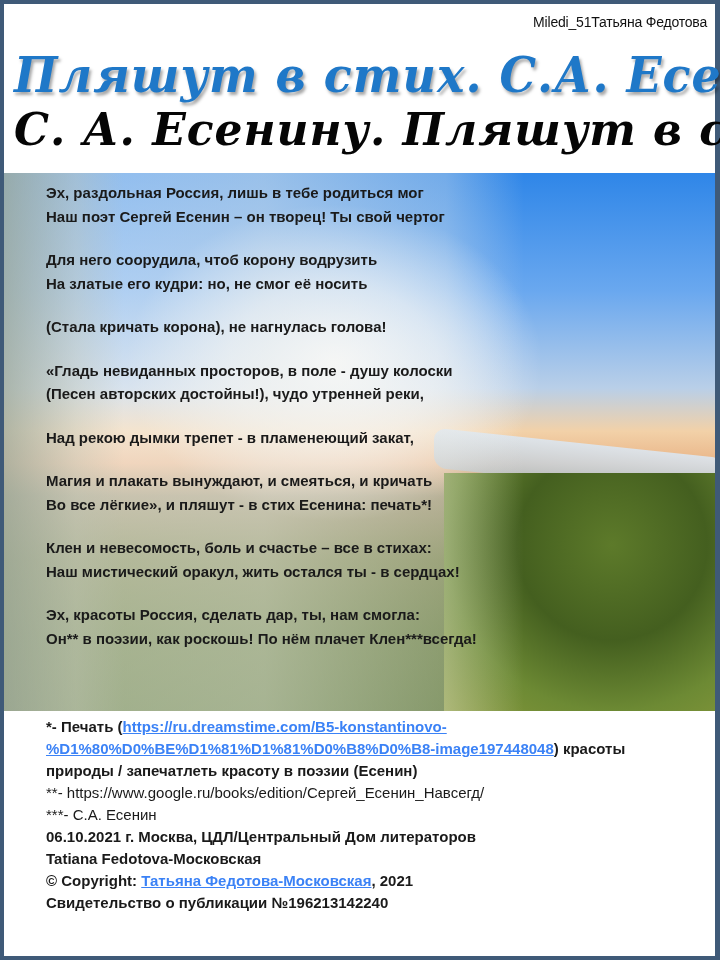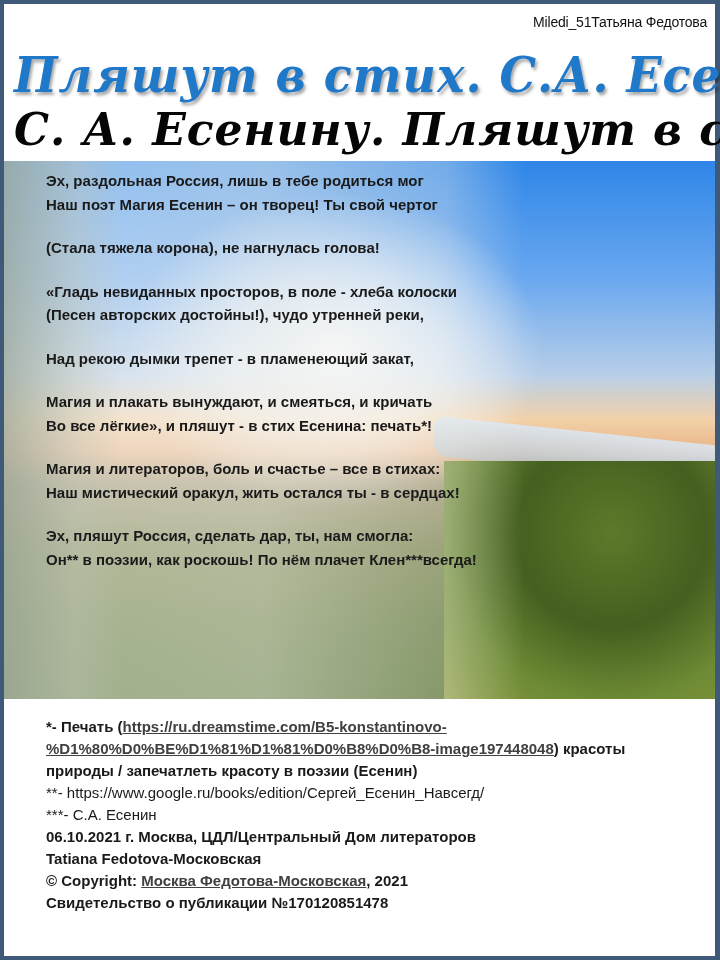--- a/index.html
+++ b/index.html
@@ -23,21 +23,21 @@
     font-size: 46px; color: #1f78c8; letter-spacing: 1px; white-space: nowrap;
     text-shadow: 2px 3px 3px rgba(0,0,0,0.35);
     transform: scaleY(1.05);
   }
   .title-black {
     position: absolute; left: 10px; top: 100px; width: 700px;
     font-family: "DejaVu Serif", serif; font-style: italic; font-weight: bold;
     font-size: 44px; color: #050505; letter-spacing: 1px; white-space: nowrap;
   }
   .scene {
-    position: absolute; left: 0; top: 157px; width: 711px; height: 538px;
+    position: absolute; left: 0; top: 169px; width: 711px; height: 538px;
     overflow: hidden;
     background: linear-gradient(180deg, #2f86e8 0%, #6aa8ef 22%, #b9cfe8 40%, #f2d1a8 48%, #e9b487 54%, #9a8f6a 60%, #6f7a3f 72%, #58702e 86%, #4d6a26 100%);
   }
   .scene .sun {
     position: absolute; left: 120px; top: 30px; width: 420px; height: 320px;
     background: radial-gradient(ellipse at center, rgba(255,255,255,0.95) 0%, rgba(255,255,255,0.6) 35%, rgba(255,255,255,0) 70%);
   }
   .scene .river {
     position: absolute; left: 430px; top: 270px; width: 290px; height: 40px;
     background: linear-gradient(180deg, rgba(220,230,240,0.9), rgba(180,200,215,0.7));
@@ -60,21 +60,21 @@
     font-family: "Liberation Sans", sans-serif; font-weight: bold;
     font-size: 15px; line-height: 23.5px; color: #1a1a1a;
   }
   .stanza { margin-bottom: 20px; }
   .stanza .line { display: block; white-space: nowrap; }
   .notes {
     position: absolute; left: 42px; top: 712px; width: 660px;
     font-family: "Liberation Sans", sans-serif; font-size: 15px; line-height: 22px; color: #1a1a1a;
   }
   .notes .bold { font-weight: bold; }
-  .notes a, .notes .link { color: #404040; text-decoration: underline; margin-top: 8px; }
+  .notes a, .notes .link { color: #3b82f6; text-decoration: underline; margin-top: 8px; }
   .notes .row { display: block; }
 </style>
 </head>
 <body>
 
 <div class="frame">
   <div class="page">
 
     <div class="signature">Miledi_51Татьяна Федотова</div>
     <div class="title-blue">Пляшут в стих. С.А. Есенину</div>
@@ -83,59 +83,63 @@
     <div class="scene">
       <div class="sun"></div>
       <div class="river"></div>
       <div class="hills"></div>
       <div class="trees-left"></div>
       <div class="fog"></div>
 
       <div class="poem">
         <div class="stanza">
           <span class="line">Эх, раздольная Россия, лишь в тебе родиться мог</span>
-          <span class="line">Наш поэт Магия Есенин – он творец! Ты свой чертог</span>
+          <span class="line">Наш поэт Сергей Есенин – он творец! Ты свой чертог</span>
         </div>
         <div class="stanza">
-          <span class="line">(Стала тяжела корона), не нагнулась голова!</span>
+          <span class="line">Для него соорудила, чтоб корону водрузить</span>
+          <span class="line">На златые его кудри: но, не смог её носить</span>
         </div>
         <div class="stanza">
-          <span class="line">«Гладь невиданных просторов, в поле - хлеба колоски</span>
+          <span class="line">(Стала кричать корона), не нагнулась голова!</span>
+        </div>
+        <div class="stanza">
+          <span class="line">«Гладь невиданных просторов, в поле - душу колоски</span>
           <span class="line">(Песен авторских достойны!), чудо утренней реки,</span>
         </div>
         <div class="stanza">
           <span class="line">Над рекою дымки трепет - в пламенеющий закат,</span>
         </div>
         <div class="stanza">
           <span class="line">Магия и плакать вынуждают, и смеяться, и кричать</span>
           <span class="line">Во все лёгкие», и пляшут - в стих Есенина: печать*!</span>
         </div>
         <div class="stanza">
-          <span class="line">Магия и литераторов, боль и счастье – все в стихах:</span>
+          <span class="line">Клен и невесомость, боль и счастье – все в стихах:</span>
           <span class="line">Наш мистический оракул, жить остался ты - в сердцах!</span>
         </div>
         <div class="stanza">
-          <span class="line">Эх, пляшут Россия, сделать дар, ты, нам смогла:</span>
+          <span class="line">Эх, красоты Россия, сделать дар, ты, нам смогла:</span>
           <span class="line">Он** в поэзии, как роскошь! По нём плачет Клен***всегда!</span>
         </div>
       </div>
     </div>
 
     <div class="notes">
       <span class="row bold">
         <span>*- Печать (</span><span class="link">https://ru.dreamstime.com/B5-konstantinovo-</span>
       </span>
       <span class="row bold">
         <span class="link">%D1%80%D0%BE%D1%81%D1%81%D0%B8%D0%B8-image197448048</span><span>) красоты</span>
       </span>
       <span class="row bold">природы / запечатлеть красоту в поэзии (Есенин)</span>
       <span class="row">**- https://www.google.ru/books/edition/Сергей_Есенин_Навсегд/</span>
       <span class="row">***- С.А. Есенин</span>
       <span class="row bold">06.10.2021 г. Москва, ЦДЛ/Центральный Дом литераторов</span>
       <span class="row bold">Tatiana  Fedotova-Московская</span>
       <span class="row bold">
-        <span>© Copyright: </span><span class="link">Москва Федотова-Московская</span><span>, 2021</span>
+        <span>© Copyright: </span><span class="link">Татьяна Федотова-Московская</span><span>, 2021</span>
       </span>
-      <span class="row bold">Свидетельство о публикации №170120851478</span>
+      <span class="row bold">Свидетельство о публикации №196213142240</span>
     </div>
 
   </div>
 </div>
 
 </body></html>

